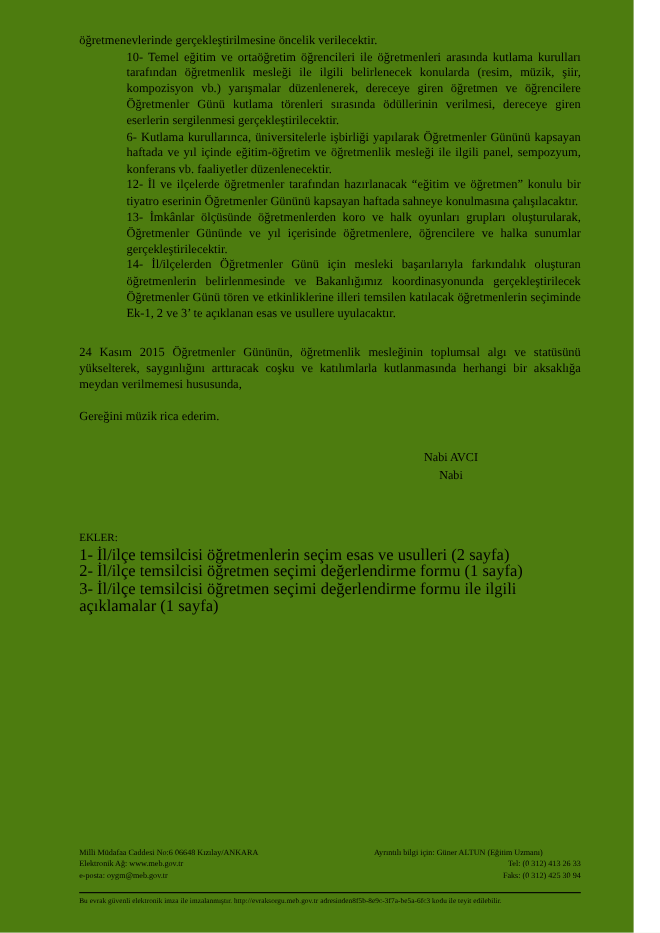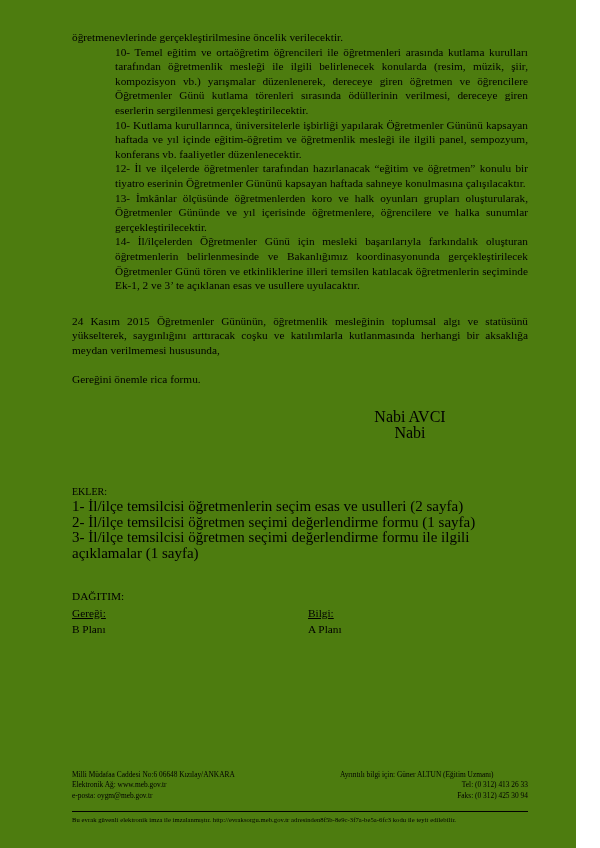--- a/index.html
+++ b/index.html
@@ -44,21 +44,21 @@
     margin-top: 22px;
     text-align: center;
     width: 456px;
   }
   .signature .sig-inner {
     display: inline-block;
     margin-left: 220px;
     text-align: center;
   }
   .signature .sig-line {
-    font-size: 16px;
+    font-size: 11px;
     line-height: 15.5px;
     white-space: nowrap;
     text-align: center;
   }
 
   .ekler {
     margin-top: 42px;
   }
   .ekler .ek-head {
     font-size: 10px;
@@ -152,61 +152,47 @@
 </style>
 </head>
 <body>
 
 <div class="page">
 
   <div class="body-area">
 
     <p class="para">öğretmenevlerinde gerçekleştirilmesine öncelik verilecektir.</p>
     <p class="para">10- Temel eğitim ve ortaöğretim öğrencileri ile öğretmenleri arasında kutlama kurulları tarafından öğretmenlik mesleği ile ilgili belirlenecek konularda (resim, müzik, şiir, kompozisyon vb.) yarışmalar düzenlenerek, dereceye giren öğretmen ve öğrencilere Öğretmenler Günü kutlama törenleri sırasında ödüllerinin verilmesi, dereceye giren eserlerin sergilenmesi gerçekleştirilecektir.</p>
-    <p class="para">10- Kutlama kurullarınca, üniversitelerle işbirliği yapılarak Öğretmenler Gününü kapsayan haftada ve yıl içinde eğitim-öğretim ve öğretmenlik mesleği ile ilgili panel, sempozyum, konferans vb. faaliyetler düzenlenecektir.</p>
+    <p class="para">6- Kutlama kurullarınca, üniversitelerle işbirliği yapılarak Öğretmenler Gününü kapsayan haftada ve yıl içinde eğitim-öğretim ve öğretmenlik mesleği ile ilgili panel, sempozyum, konferans vb. faaliyetler düzenlenecektir.</p>
     <p class="para">12- İl ve ilçelerde öğretmenler tarafından hazırlanacak “eğitim ve öğretmen” konulu bir tiyatro eserinin  Öğretmenler Gününü kapsayan haftada sahneye konulmasına çalışılacaktır.</p>
     <p class="para">13- İmkânlar ölçüsünde öğretmenlerden koro ve halk oyunları grupları oluşturularak, Öğretmenler Gününde ve yıl içerisinde öğretmenlere, öğrencilere ve halka sunumlar gerçekleştirilecektir.</p>
     <p class="para">14- İl/ilçelerden Öğretmenler Günü için mesleki başarılarıyla farkındalık oluşturan öğretmenlerin belirlenmesinde ve Bakanlığımız koordinasyonunda gerçekleştirilecek Öğretmenler Günü tören ve etkinliklerine illeri temsilen katılacak öğretmenlerin seçiminde Ek-1, 2 ve 3’ te açıklanan esas ve usullere uyulacaktır.</p>
 
     <div class="gap-lg"></div>
 
     <p class="para">24 Kasım 2015 Öğretmenler Gününün, öğretmenlik mesleğinin toplumsal algı ve statüsünü yükselterek, saygınlığını arttıracak coşku ve katılımlarla kutlanmasında herhangi bir aksaklığa meydan verilmemesi hususunda,</p>
 
     <div class="gap-md"></div>
 
-    <p class="para">Gereğini önemle rica formu.</p>
+    <p class="para">Gereğini müzik rica ederim.</p>
 
     <div class="signature">
       <div class="sig-inner">
         <div class="sig-line">Nabi AVCI</div>
         <div class="sig-line">Nabi</div>
       </div>
     </div>
 
     <div class="ekler">
       <div class="ek-head">EKLER:</div>
       <div class="ek-item">1- İl/ilçe temsilcisi öğretmenlerin seçim esas ve usulleri (2 sayfa)</div>
       <div class="ek-item">2- İl/ilçe  temsilcisi öğretmen seçimi değerlendirme formu (1 sayfa)</div>
       <div class="ek-item">3- İl/ilçe temsilcisi öğretmen seçimi değerlendirme formu ile ilgili açıklamalar (1 sayfa)</div>
     </div>
 
-    <div class="dagitim">
-      <div class="dag-head">DAĞITIM:</div>
-      <div class="dag-cols">
-        <div class="dag-col left">
-          <span class="col-title">Gereği:</span>
-          <span class="col-item">B Planı</span>
-        </div>
-        <div class="dag-col right">
-          <span class="col-title">Bilgi:</span>
-          <span class="col-item">A Planı</span>
-        </div>
-      </div>
-      <div class="dag-spacer"></div>
-    </div>
 
   </div>
 
   <div class="footer">
     <div class="footer-cols">
       <div class="foot-left">
         <div>Milli Müdafaa Caddesi No:6   06648 Kızılay/ANKARA</div>
         <div>Elektronik Ağ: www.meb.gov.tr</div>
         <div>e-posta: oygm@meb.gov.tr</div>
       </div>

